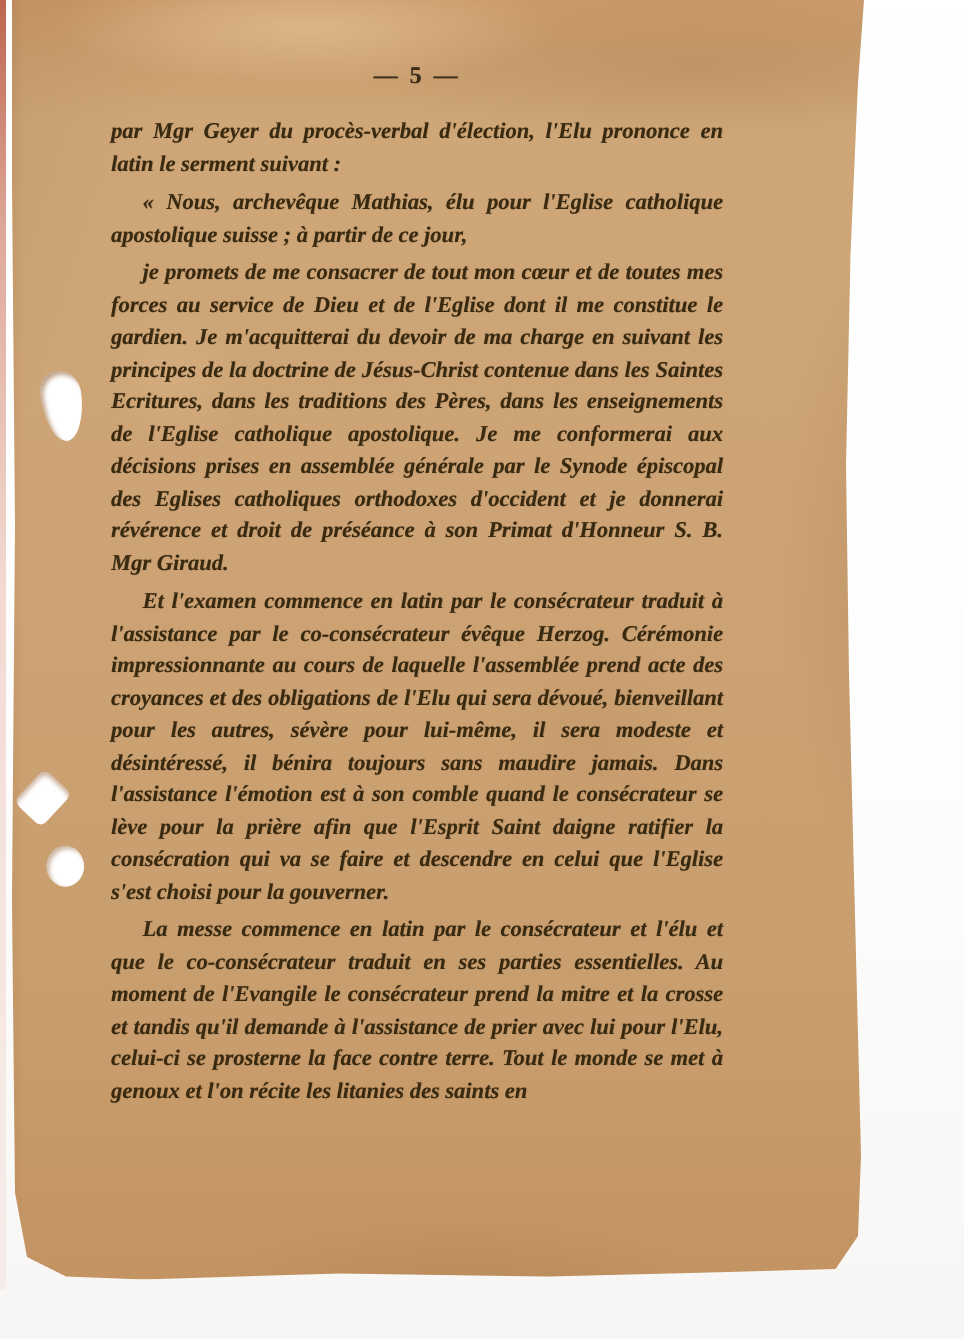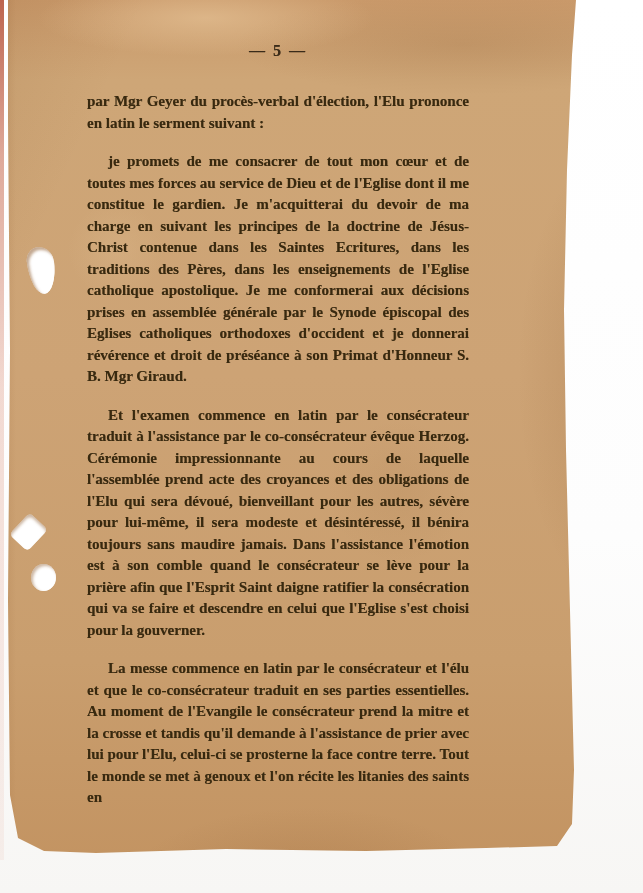--- a/index.html
+++ b/index.html
@@ -75,22 +75,23 @@
     width: 416px;
     color: #38290f;
     font-size: 15px;
     font-weight: 700;
     line-height: 21.5px;
     text-align: justify;
     text-shadow: 0.3px 0.3px 0.6px rgba(58,42,24,0.45);
   }
 
   .text-block p {
-    margin: 17px;
+    margin: 4px;
     padding: 0;
+    font-style: italic;
   }
   .text-block p.indent {
     text-indent: 21px;
   }
 
   
   .hole {
     position: absolute;
     background: #ffffff;
   }
@@ -121,20 +122,21 @@
 <div class="scan">
 
   <div class="binding-edge"></div>
 
   <div class="page">
 
     <div class="page-number">— 5 —</div>
 
     <div class="text-block">
       <p>par Mgr Geyer du procès-verbal d'élection, l'Elu prononce en latin le serment suivant :</p>
+      <p class="indent">« Nous, archevêque Mathias, élu pour l'Eglise catholique apostolique suisse ; à partir de ce jour,</p>
       <p class="indent">je promets de me consacrer de tout mon cœur et de toutes mes forces au service de Dieu et de l'Eglise dont il me constitue le gardien. Je m'acquitterai du devoir de ma charge en suivant les principes de la doctrine de Jésus-Christ contenue dans les Saintes Ecritures, dans les traditions des Pères, dans les enseignements de l'Eglise catholique apostolique. Je me conformerai aux décisions prises en assemblée générale par le Synode épiscopal des Eglises catholiques orthodoxes d'occident et je donnerai révérence et droit de préséance à son Primat d'Honneur S. B. Mgr Giraud.</p>
       <p class="indent">Et l'examen commence en latin par le consécrateur traduit à l'assistance par le co-consécrateur évêque Herzog. Cérémonie impressionnante au cours de laquelle l'assemblée prend acte des croyances et des obligations de l'Elu qui sera dévoué, bienveillant pour les autres, sévère pour lui-même, il sera modeste et désintéressé, il bénira toujours sans maudire jamais. Dans l'assistance l'émotion est à son comble quand le consécrateur se lève pour la prière afin que l'Esprit Saint daigne ratifier la consécration qui va se faire et descendre en celui que l'Eglise s'est choisi pour la gouverner.</p>
       <p class="indent">La messe commence en latin par le consécrateur et l'élu et que le co-consécrateur traduit en ses parties essentielles. Au moment de l'Evangile le consécrateur prend la mitre et la crosse et tandis qu'il demande à l'assistance de prier avec lui pour l'Elu, celui-ci se prosterne la face contre terre. Tout le monde se met à genoux et l'on récite les litanies des saints en</p>
     </div>
 
     <div class="hole hole-torn"></div>
     <div class="hole hole-diamond"></div>
     <div class="hole hole-circle"></div>
 
   </div>

